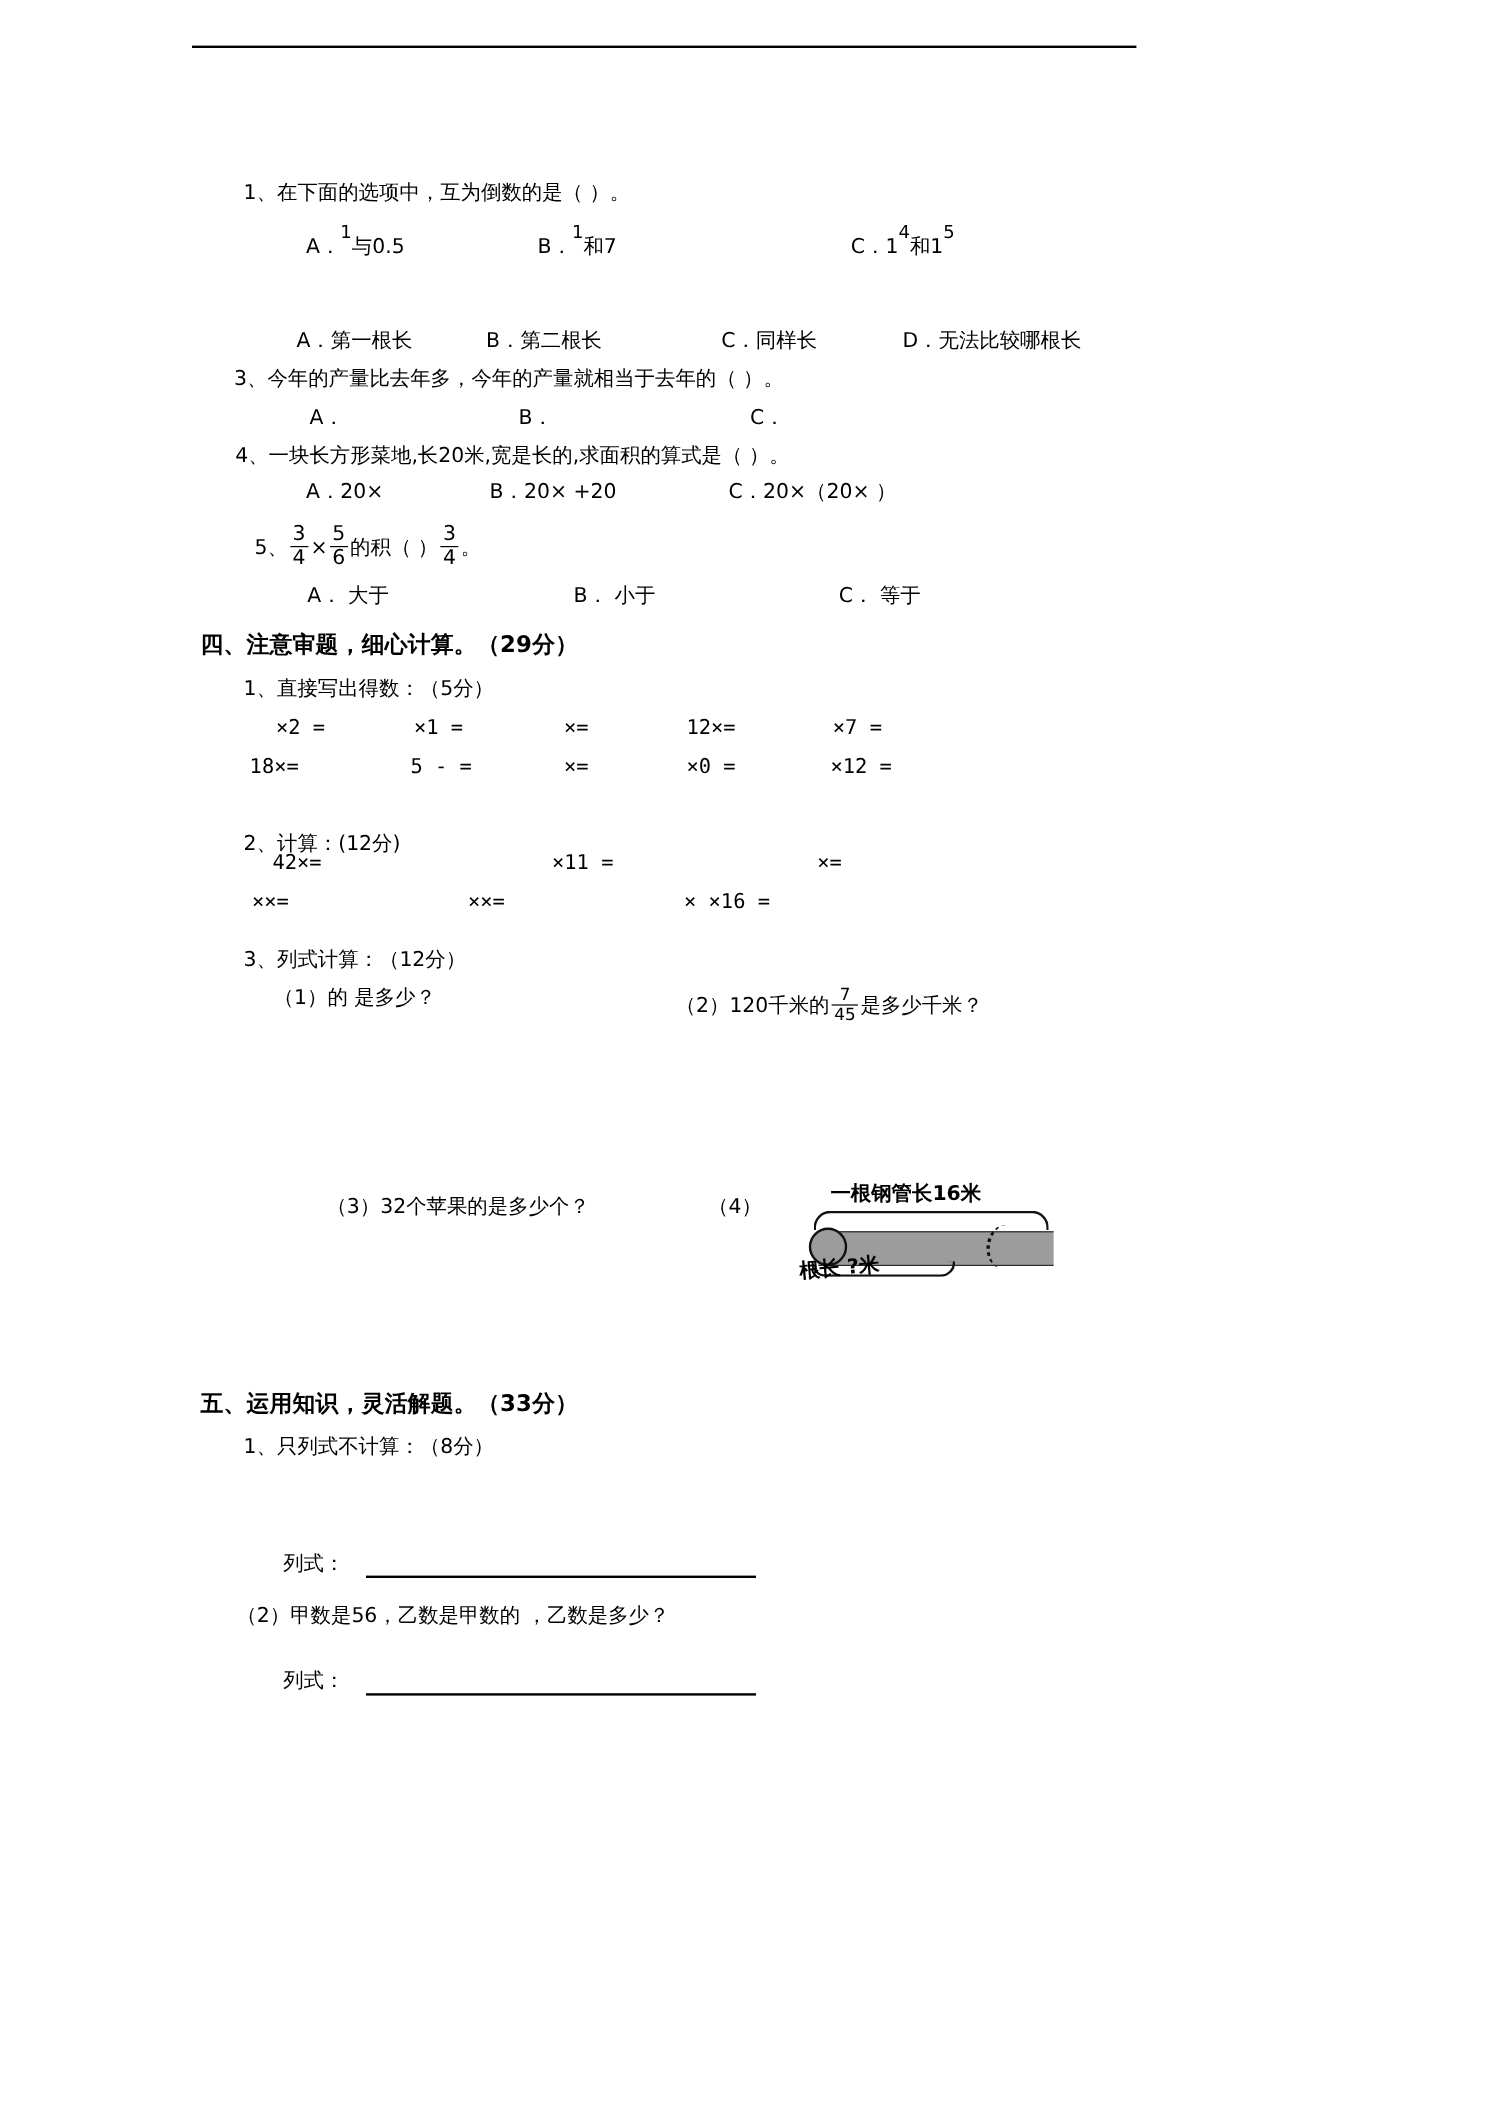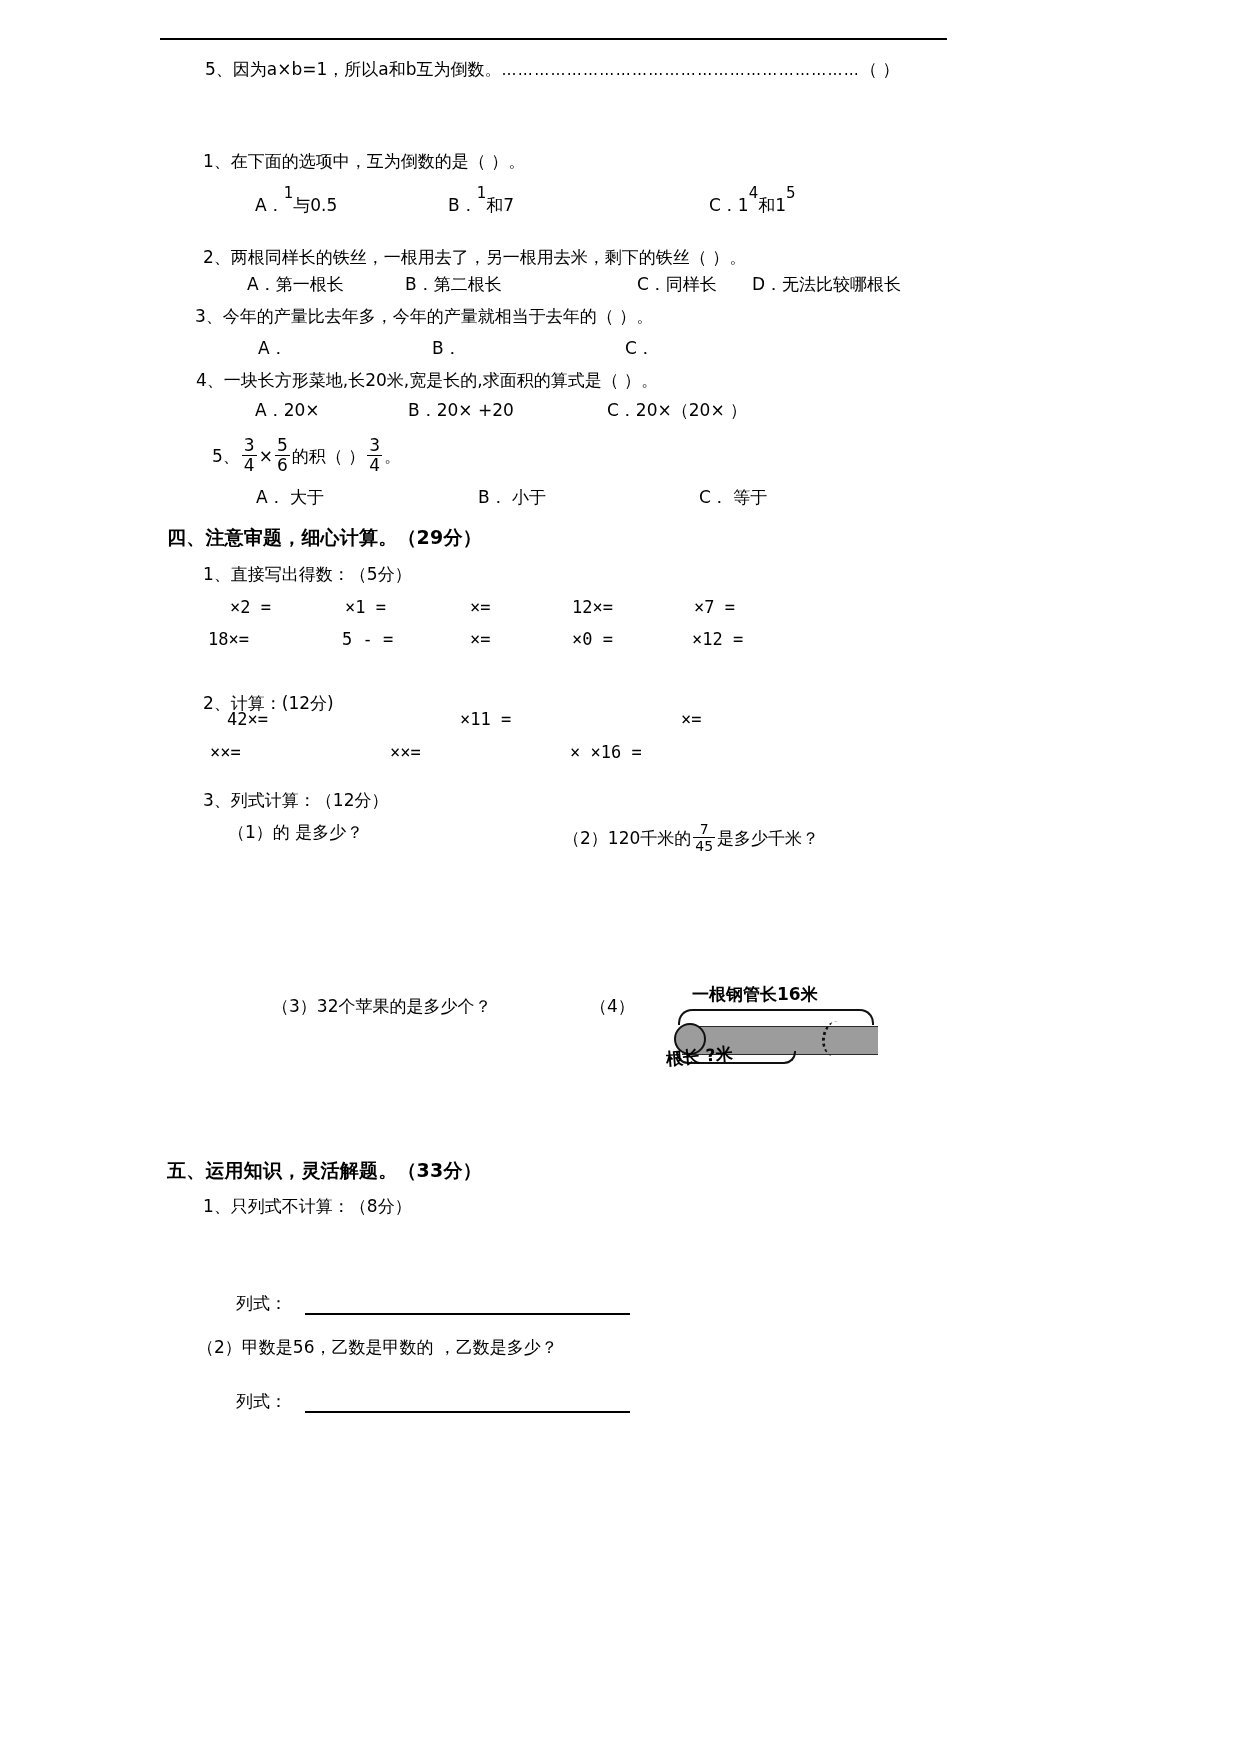--- a/index.html
+++ b/index.html
@@ -172,41 +172,37 @@
     transform: rotate(-5deg);
   }
 </style>
 </head>
 <body>
 
 <div class="page">
 
   <div class="top-rule"></div>
 
-  <div class="t body-txt" style="left:205px; top:60px;">
-    <span>5、</span><span>因为a×b=1，所以a和b互为倒数。</span><span class="dotleader">…………………………………………………………</span><span>（      ）</span>
-  </div>
 
 
   <div class="t body-txt" style="left:203px; top:152px;">1、在下面的选项中，互为倒数的是（        ）。</div>
 
   <div class="t body-txt" style="left:255px; top:192px;">
     <span>A．</span><span class="sup">1</span><span>与0.5</span>
   </div>
   <div class="t body-txt" style="left:448px; top:192px;">
     <span>B．</span><span class="sup">1</span><span>和7</span>
   </div>
   <div class="t body-txt" style="left:709px; top:192px;">
     <span>C．1</span><span class="sup">4</span><span>和1</span><span class="sup">5</span>
   </div>
 
-  <div class="t body-txt" style="left:203px; top:248px;">2、两根同样长的铁丝，一根用去了，另一根用去米，剩下的铁丝（        ）。</div>
   <div class="t body-txt" style="left:247px; top:275px;">A．第一根长</div>
   <div class="t body-txt" style="left:405px; top:275px;">B．第二根长</div>
-  <div class="t body-txt" style="left:601px; top:275px;margin-left:36px;">C．同样长</div>
+  <div class="t body-txt" style="left:601px; top:275px;">C．同样长</div>
   <div class="t body-txt" style="left:752px; top:275px;">D．无法比较哪根长</div>
 
   <div class="t body-txt" style="left:195px; top:307px;">3、今年的产量比去年多，今年的产量就相当于去年的（     ）。</div>
   <div class="t body-txt" style="left:258px; top:339px;">A．</div>
   <div class="t body-txt" style="left:432px; top:339px;">B．</div>
   <div class="t body-txt" style="left:625px; top:339px;">C．</div>
 
   <div class="t body-txt" style="left:196px; top:371px;">4、一块长方形菜地,长20米,宽是长的,求面积的算式是（      ）。</div>
   <div class="t body-txt" style="left:255px; top:401px;">A．20×</div>
   <div class="t body-txt" style="left:408px; top:401px;">B．20× +20</div>

